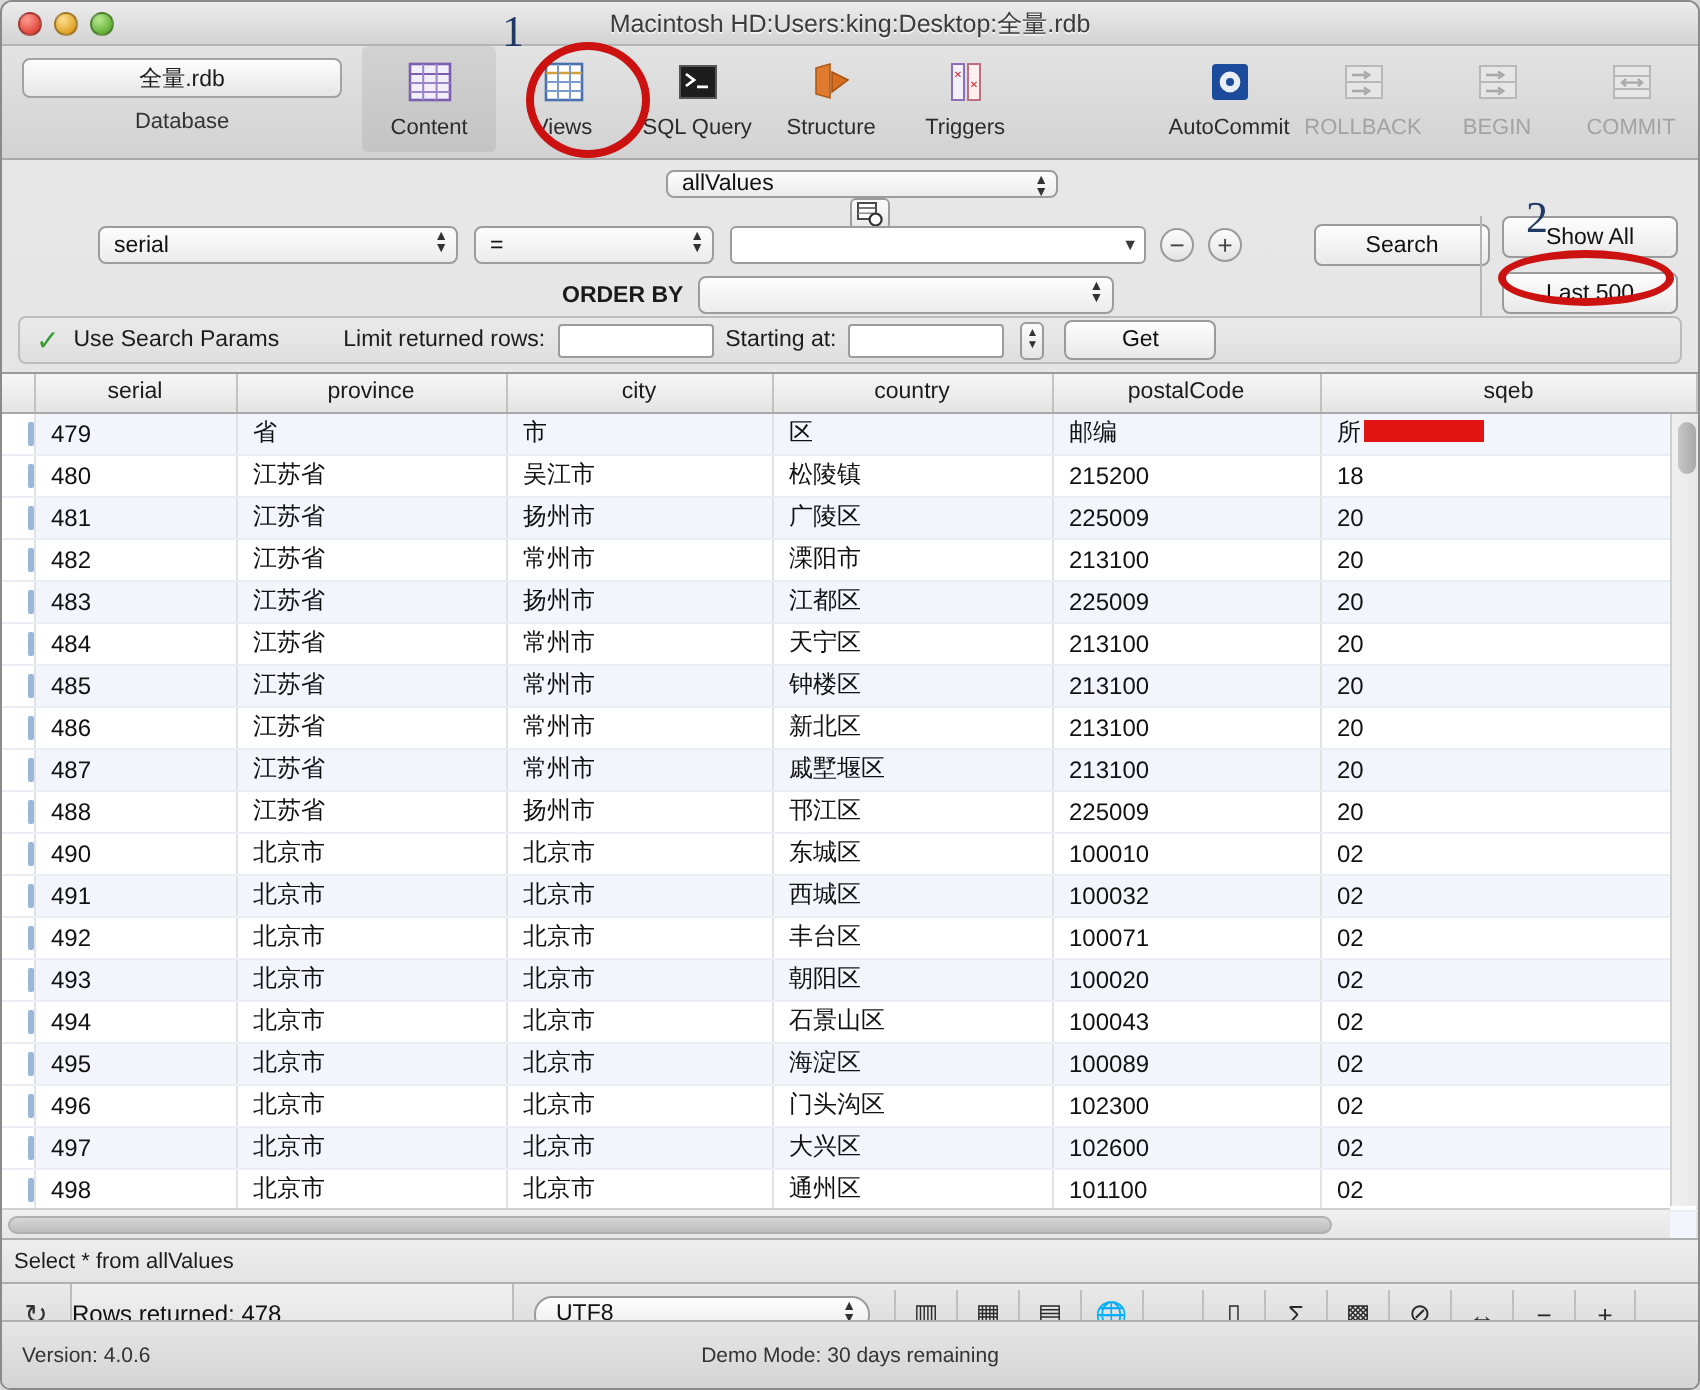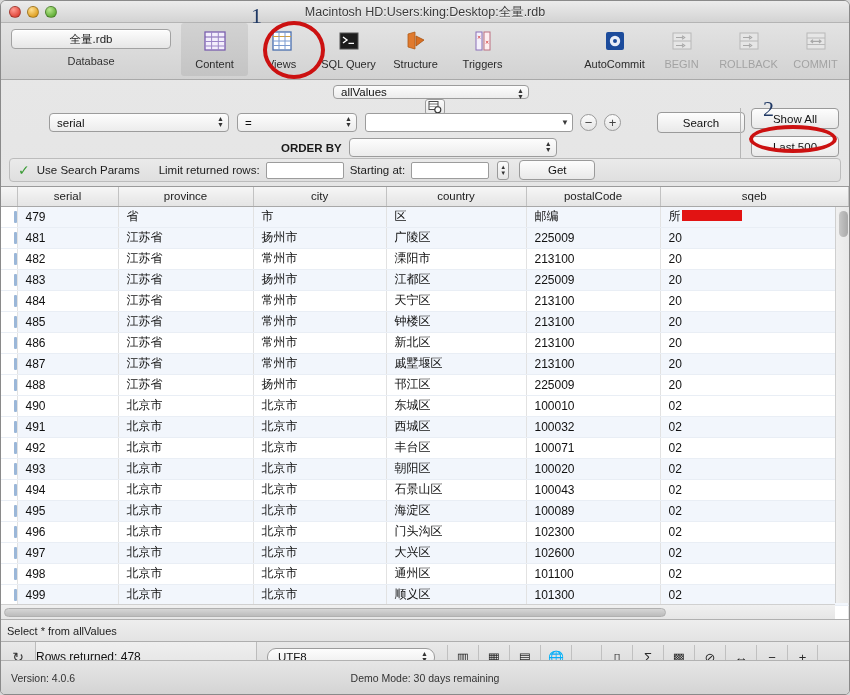--- a/index.html
+++ b/index.html
@@ -358,33 +358,33 @@
 
       <div class="titem">
         <div class="ticon">
           <svg width="26" height="26" viewBox="0 0 26 26">
             <rect x="4" y="5" width="18" height="16" fill="#e6e6e6" stroke="#b8b8b8" stroke-width="1"></rect>
             <line x1="4" y1="13" x2="22" y2="13" stroke="#b8b8b8" stroke-width="1"></line>
             <path d="M7 9.5 h7 M13 7.8 l2.6 1.7 -2.6 1.7" fill="none" stroke="#a8a8a8" stroke-width="1.2"></path>
             <path d="M7 17.5 h7 M13 15.8 l2.6 1.7 -2.6 1.7" fill="none" stroke="#a8a8a8" stroke-width="1.2"></path>
           </svg>
         </div>
-        <div class="tlabel dim">BEGIN</div>
+        <div class="tlabel dim">ROLLBACK</div>
       </div>
 
       <div class="titem">
         <div class="ticon">
           <svg width="26" height="26" viewBox="0 0 26 26">
             <rect x="4" y="5" width="18" height="16" fill="#e6e6e6" stroke="#b8b8b8" stroke-width="1"></rect>
             <line x1="4" y1="13" x2="22" y2="13" stroke="#b8b8b8" stroke-width="1"></line>
             <path d="M7 9.5 h7 M13 7.8 l2.6 1.7 -2.6 1.7" fill="none" stroke="#a8a8a8" stroke-width="1.2"></path>
             <path d="M7 17.5 h7 M13 15.8 l2.6 1.7 -2.6 1.7" fill="none" stroke="#a8a8a8" stroke-width="1.2"></path>
           </svg>
         </div>
-        <div class="tlabel dim">ROLLBACK</div>
+        <div class="tlabel dim">BEGIN</div>
       </div>
 
       <div class="titem">
         <div class="ticon">
           <svg width="26" height="26" viewBox="0 0 26 26">
             <rect x="4" y="5" width="18" height="16" fill="#e6e6e6" stroke="#b8b8b8" stroke-width="1"></rect>
             <line x1="4" y1="10" x2="22" y2="10" stroke="#b8b8b8" stroke-width="1"></line>
             <line x1="4" y1="16.5" x2="22" y2="16.5" stroke="#b8b8b8" stroke-width="1"></line>
             <path d="M8 13.3 h10 M10 11.6 l-2 1.7 2 1.7 M16 11.6 l2 1.7 -2 1.7" fill="none" stroke="#a8a8a8" stroke-width="1.2"></path>
           </svg>
@@ -438,21 +438,21 @@
 
     <div class="vline"></div>
     <div class="rightcol">
       <div class="rbtn">Show All</div>
       <div class="rbtn">Last 500</div>
     </div>
 
     <div class="sparams">
       <span class="chk">✓</span>
       <span class="sp-label">Use Search Params</span>
-      <span class="sp-label" style="margin-left:19px;">Limit returned rows:</span>
+      <span class="sp-label" style="margin-left:32px;">Limit returned rows:</span>
       <span class="sp-input" style="width:78px;"></span>
       <span class="sp-label">Starting at:</span>
       <span class="sp-input" style="width:78px;"></span>
       <span class="stepper">▲<br>▼</span>
       <span class="getbtn">Get</span>
     </div>
   </div>
 
   <div class="gridwrap">
     <table class="grid">
@@ -481,20 +481,31 @@
             <td class="handle">
               <i></i>
             </td>
             <td>479</td>
             <td>省</td>
             <td>市</td>
             <td>区</td>
             <td>邮编</td>
             <td>所<span class="redact"></span></td>
           </tr>
+          <tr class="even">
+            <td class="handle">
+              <i></i>
+            </td>
+            <td>480</td>
+            <td>江苏省</td>
+            <td>吴江市</td>
+            <td>松陵镇</td>
+            <td>215200</td>
+            <td>18</td>
+          </tr>
           <tr class="odd">
             <td class="handle">
               <i></i>
             </td>
             <td>481</td>
             <td>江苏省</td>
             <td>扬州市</td>
             <td>广陵区</td>
             <td>225009</td>
             <td>20</td>

